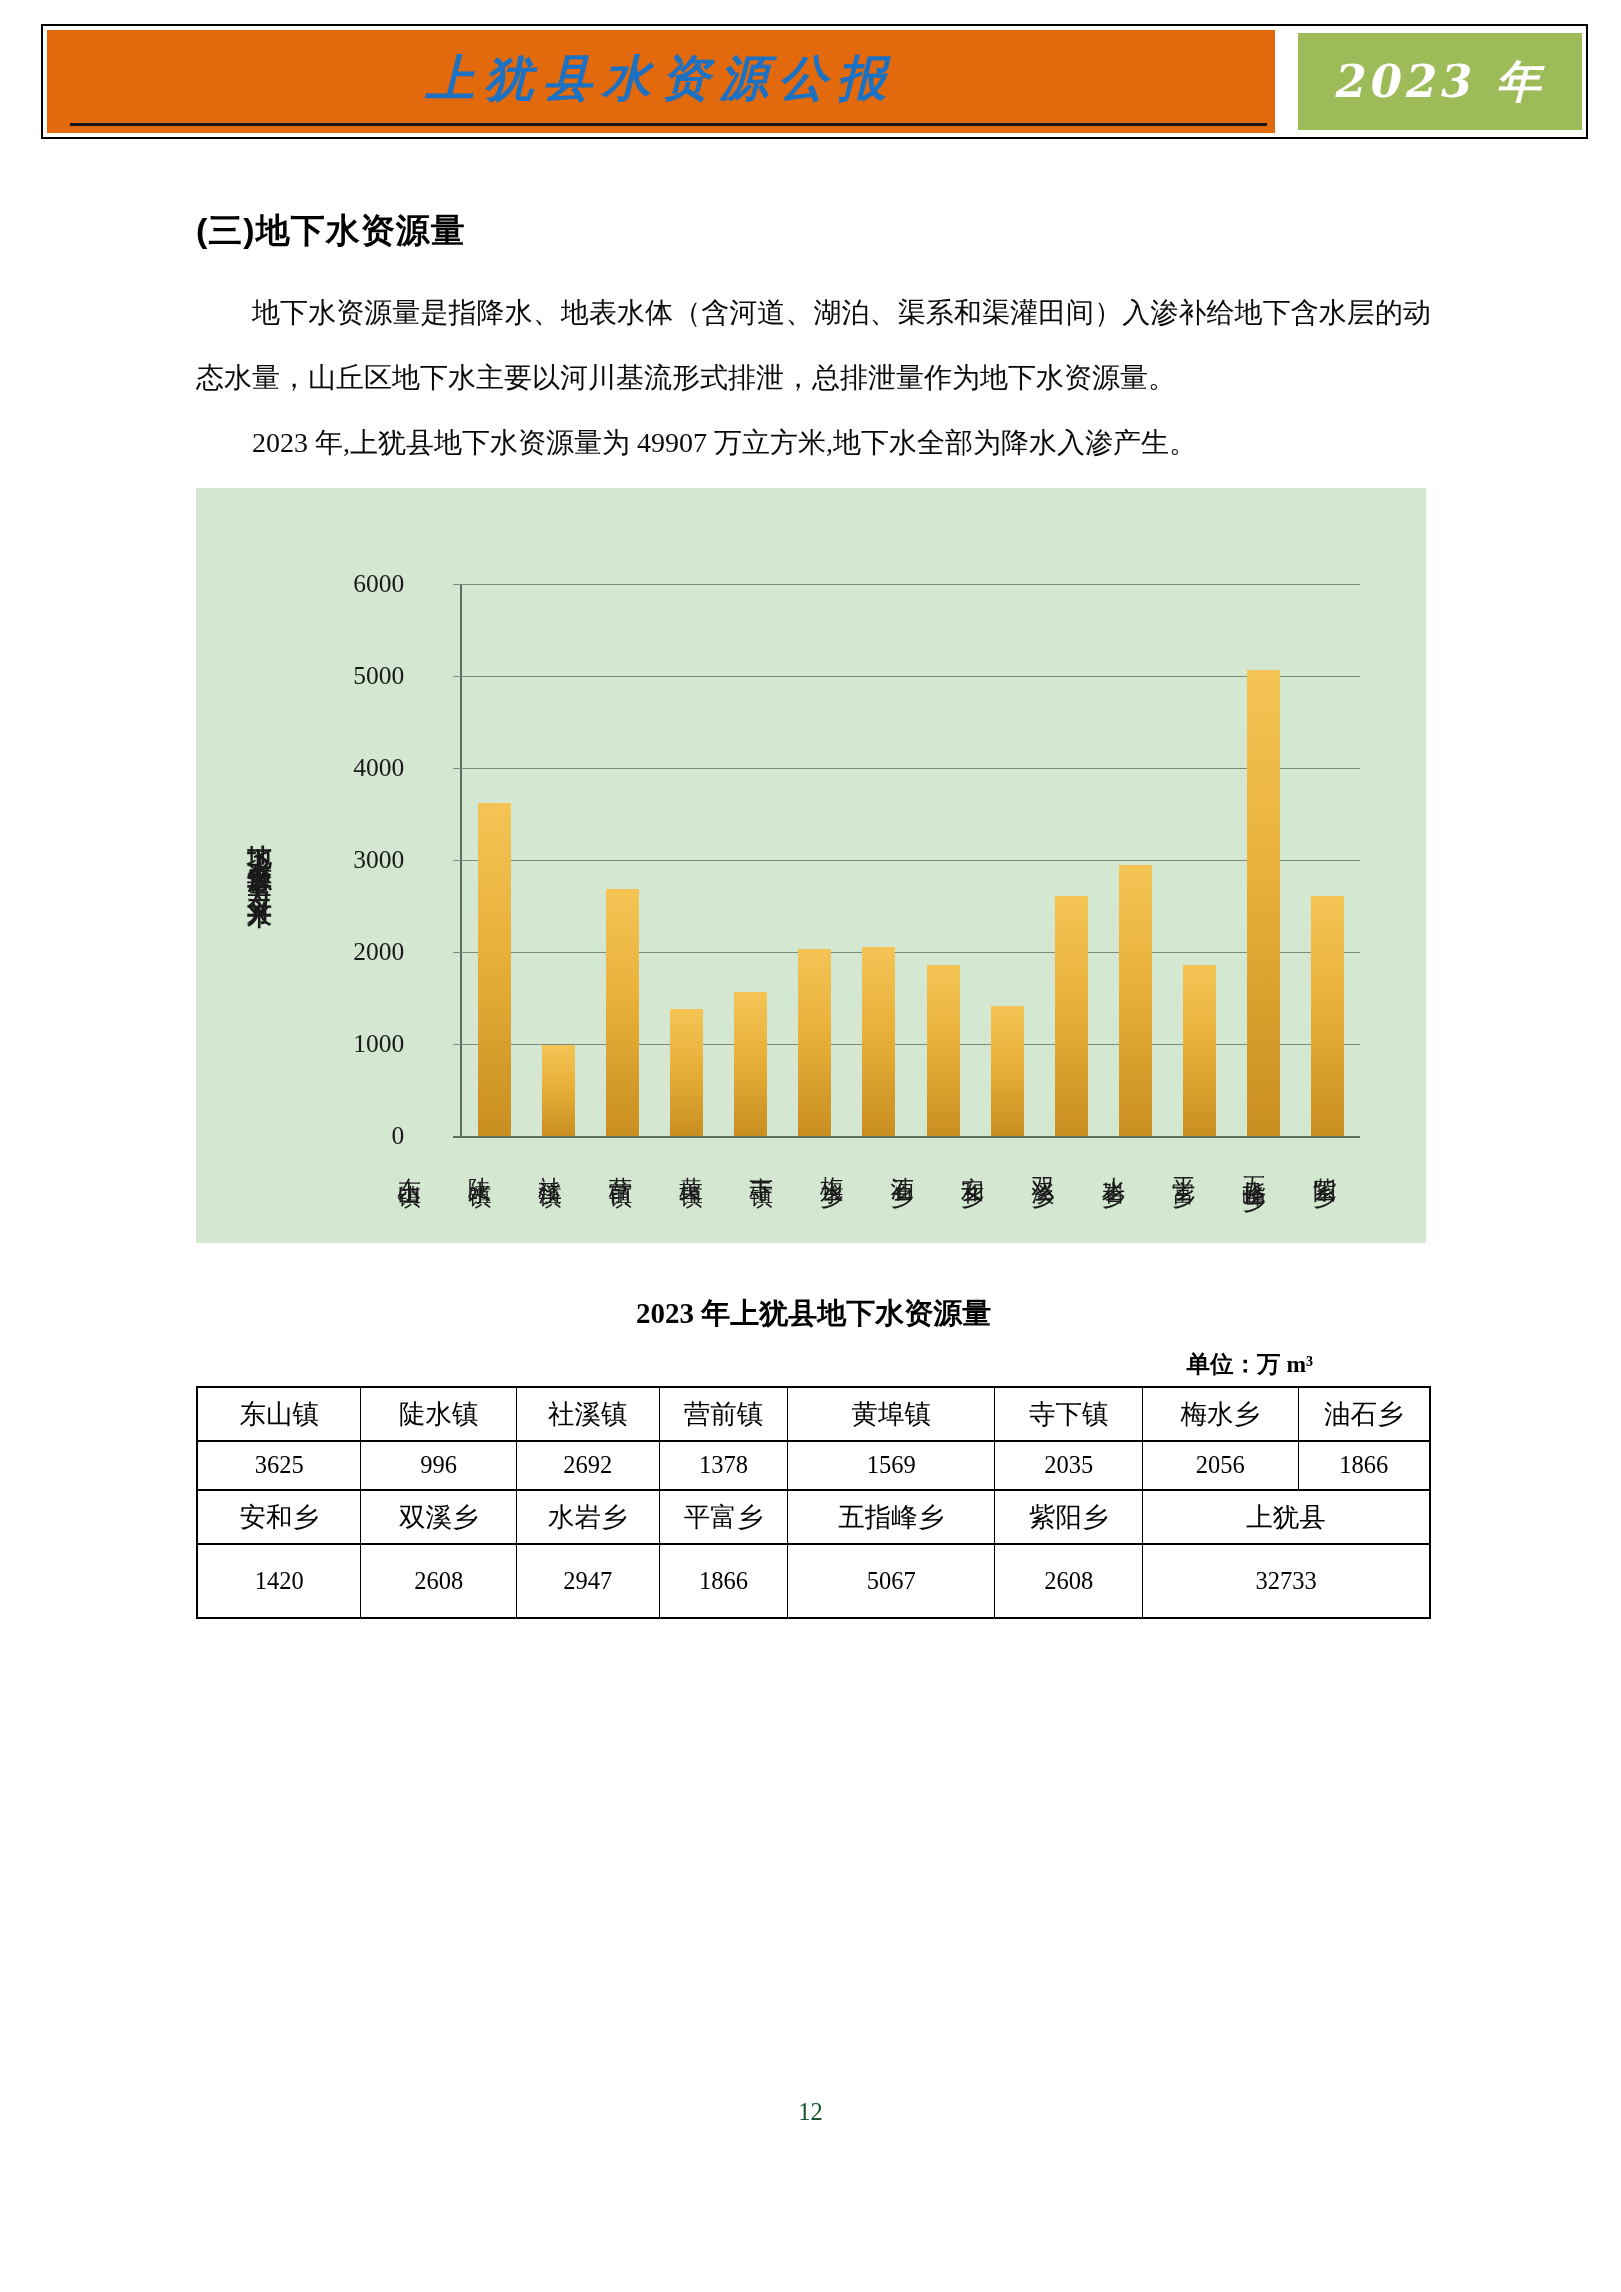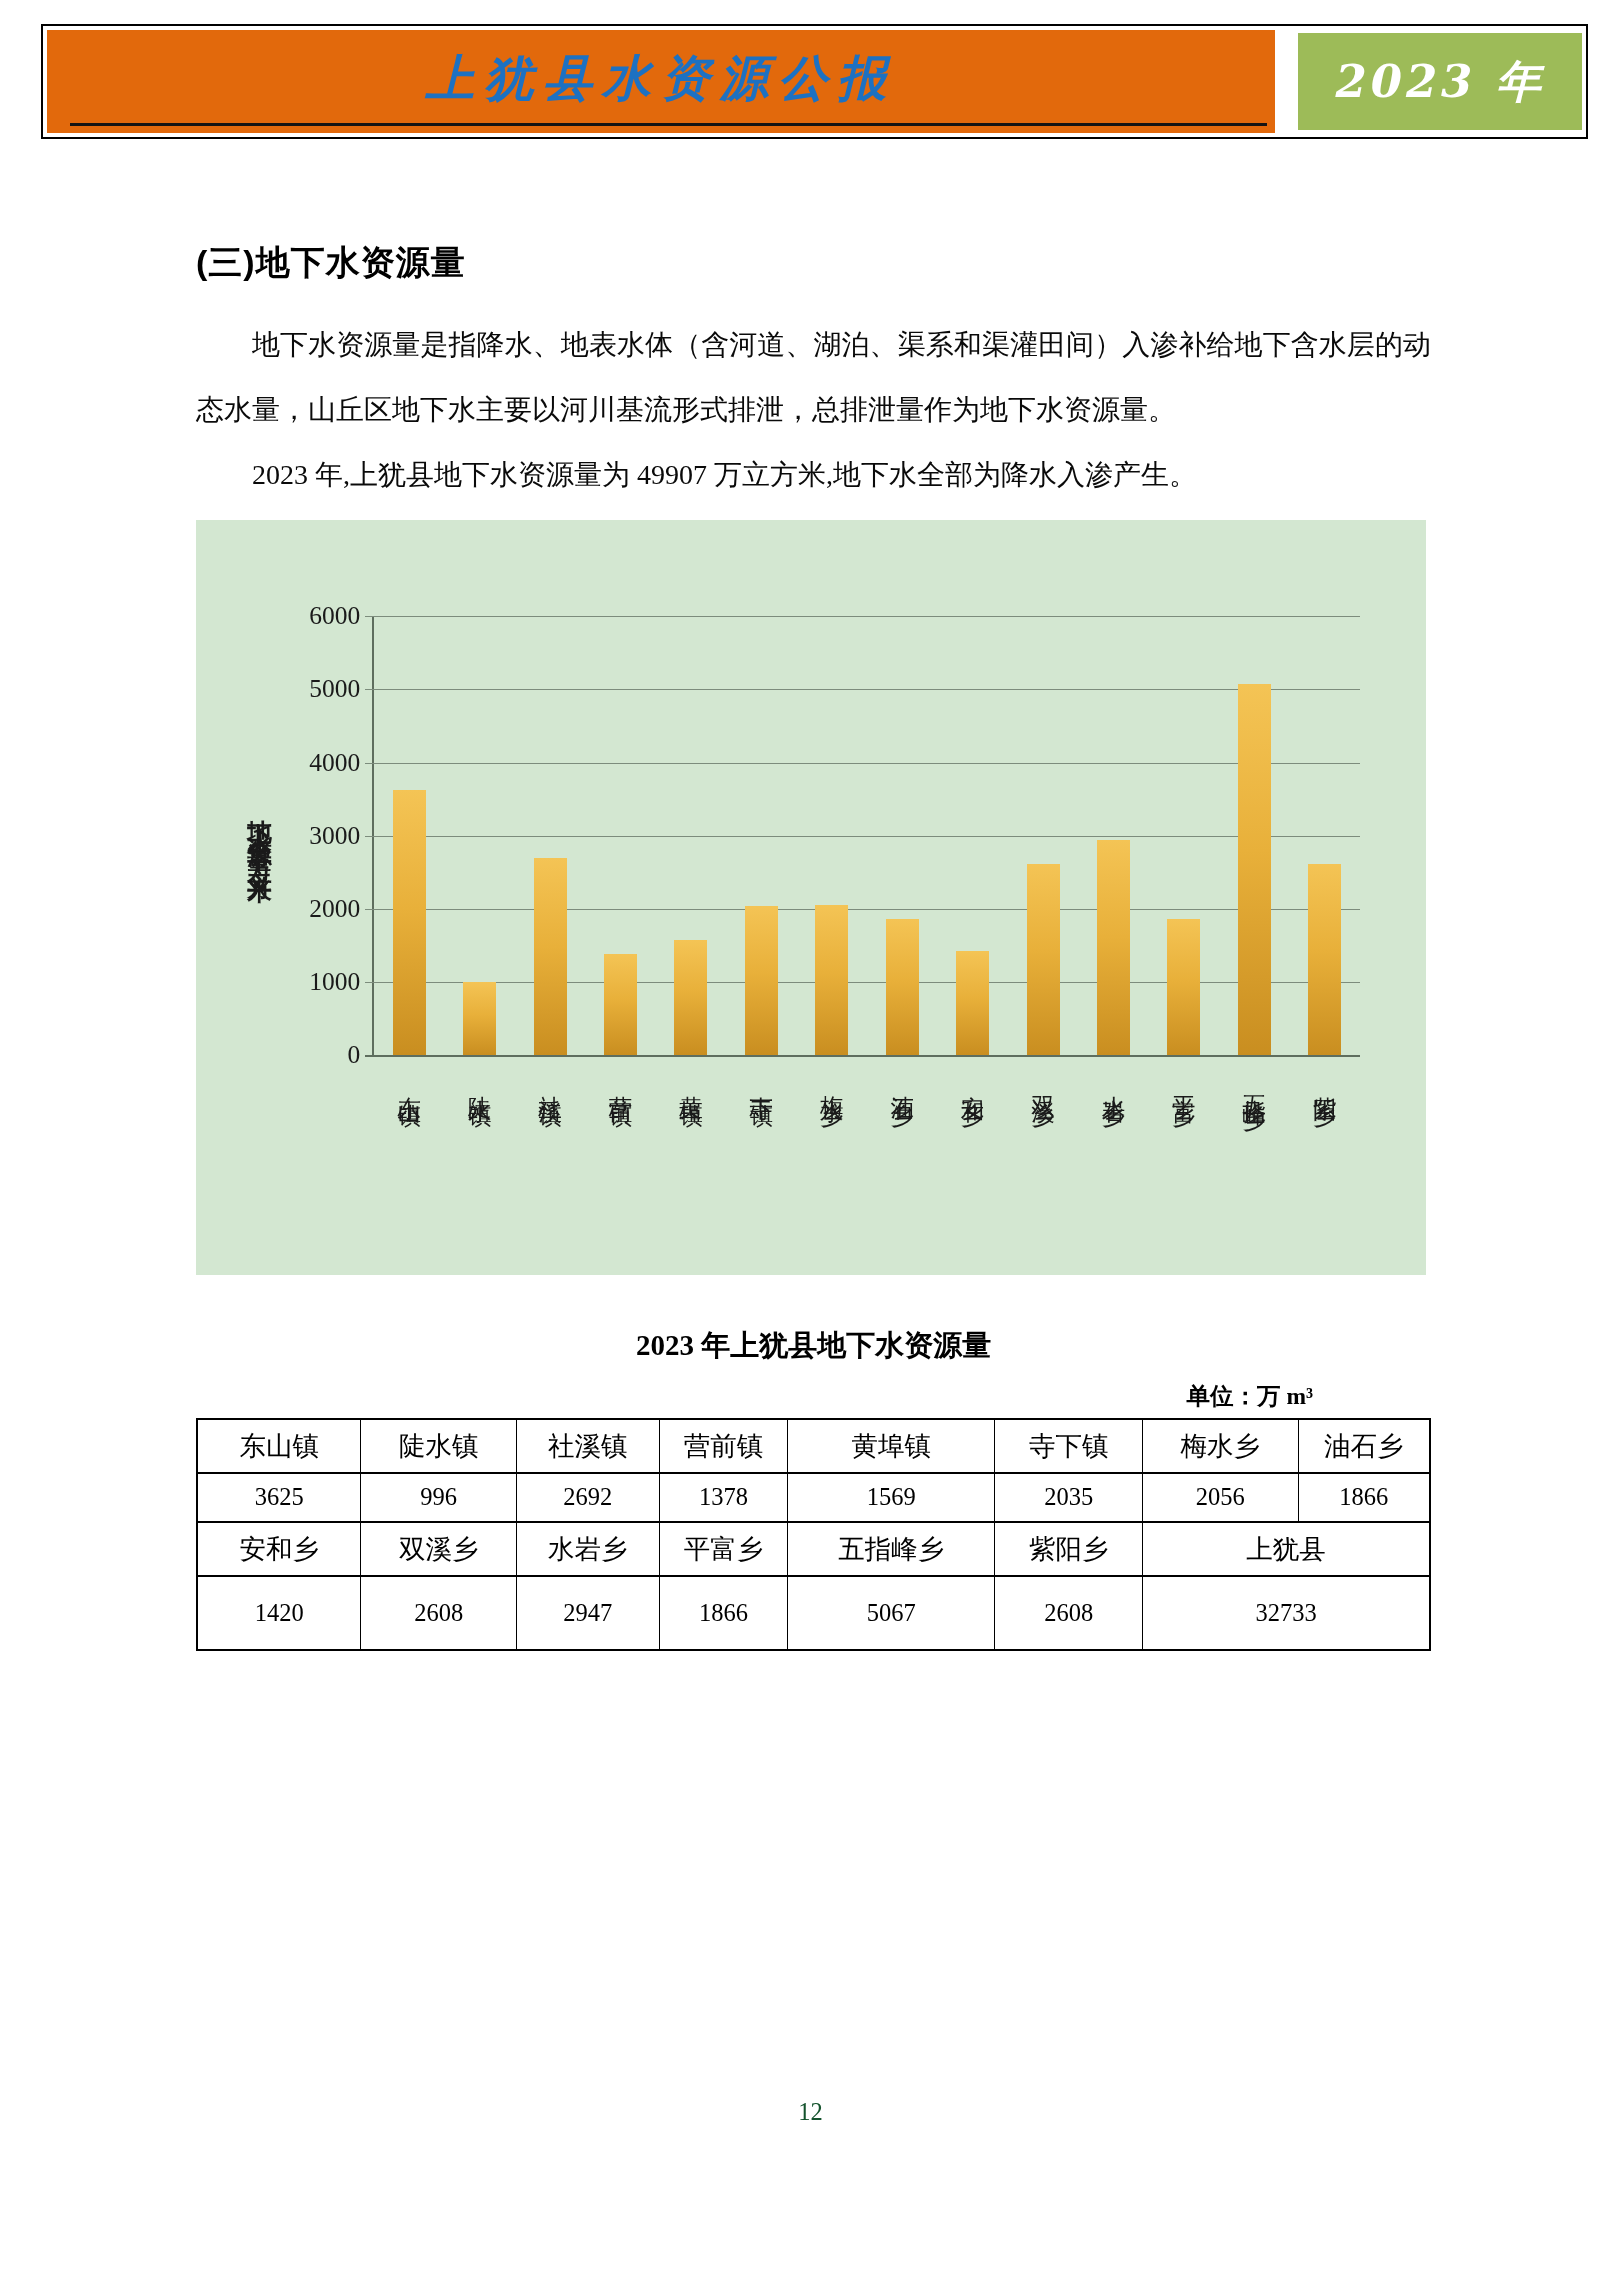--- a/index.html
+++ b/index.html
@@ -25,36 +25,36 @@
     font-style:italic; font-weight:bold; font-size:49px; letter-spacing:9.8px;
     color:#1D71C2; padding-bottom:5.9px;
   }
   .year-badge {
     width:284px; margin:2.9px 0; background:#9DBB58; color:#fff;
     display:flex; align-items:center; justify-content:center;
     font-family:"DejaVu Serif","Liberation Serif",serif;
     font-style:italic; font-weight:bold; font-size:45px; letter-spacing:3.9px;
   }
   
-  .content { position:absolute; left:196px; top:157px; width:1235px;margin-top:32px; }
+  .content { position:absolute; left:196px; top:157px; width:1235px; }
   .section-heading {
     margin-top:51px; font-family:"Liberation Sans",sans-serif;
     font-weight:bold; font-size:34px; color:#000; letter-spacing:1px;
   }
   .para {
     margin-top:25.5px; font-size:28px; line-height:65px;
     text-align:justify; text-indent:2em; color:#0a0a0a;
   }
   .para.second { margin-top:0; }
   
   .chart-panel {
     margin-top:13.7px; width:1230px; height:755px; background:#D3E7D1;
     overflow:hidden;
   }
-  .chart-inner { display:flex; margin-top:96px; height:439px; }
+  .chart-inner { display:flex; margin-top:96px; height:552px;gap:44px; }
   .y-title {
     width:69px; margin-left:29px; display:flex; align-items:center; justify-content:center;
   }
   .vtext {
     writing-mode:vertical-rl; text-orientation:upright;
     font-weight:bold; font-size:24.5px; letter-spacing:5.9px; color:#1a1a1a;
   }
   .y-ticks { width:78px; position:relative; }
   .y-ticks span {
     position:absolute; right:11.8px; transform:translateY(-50%);

